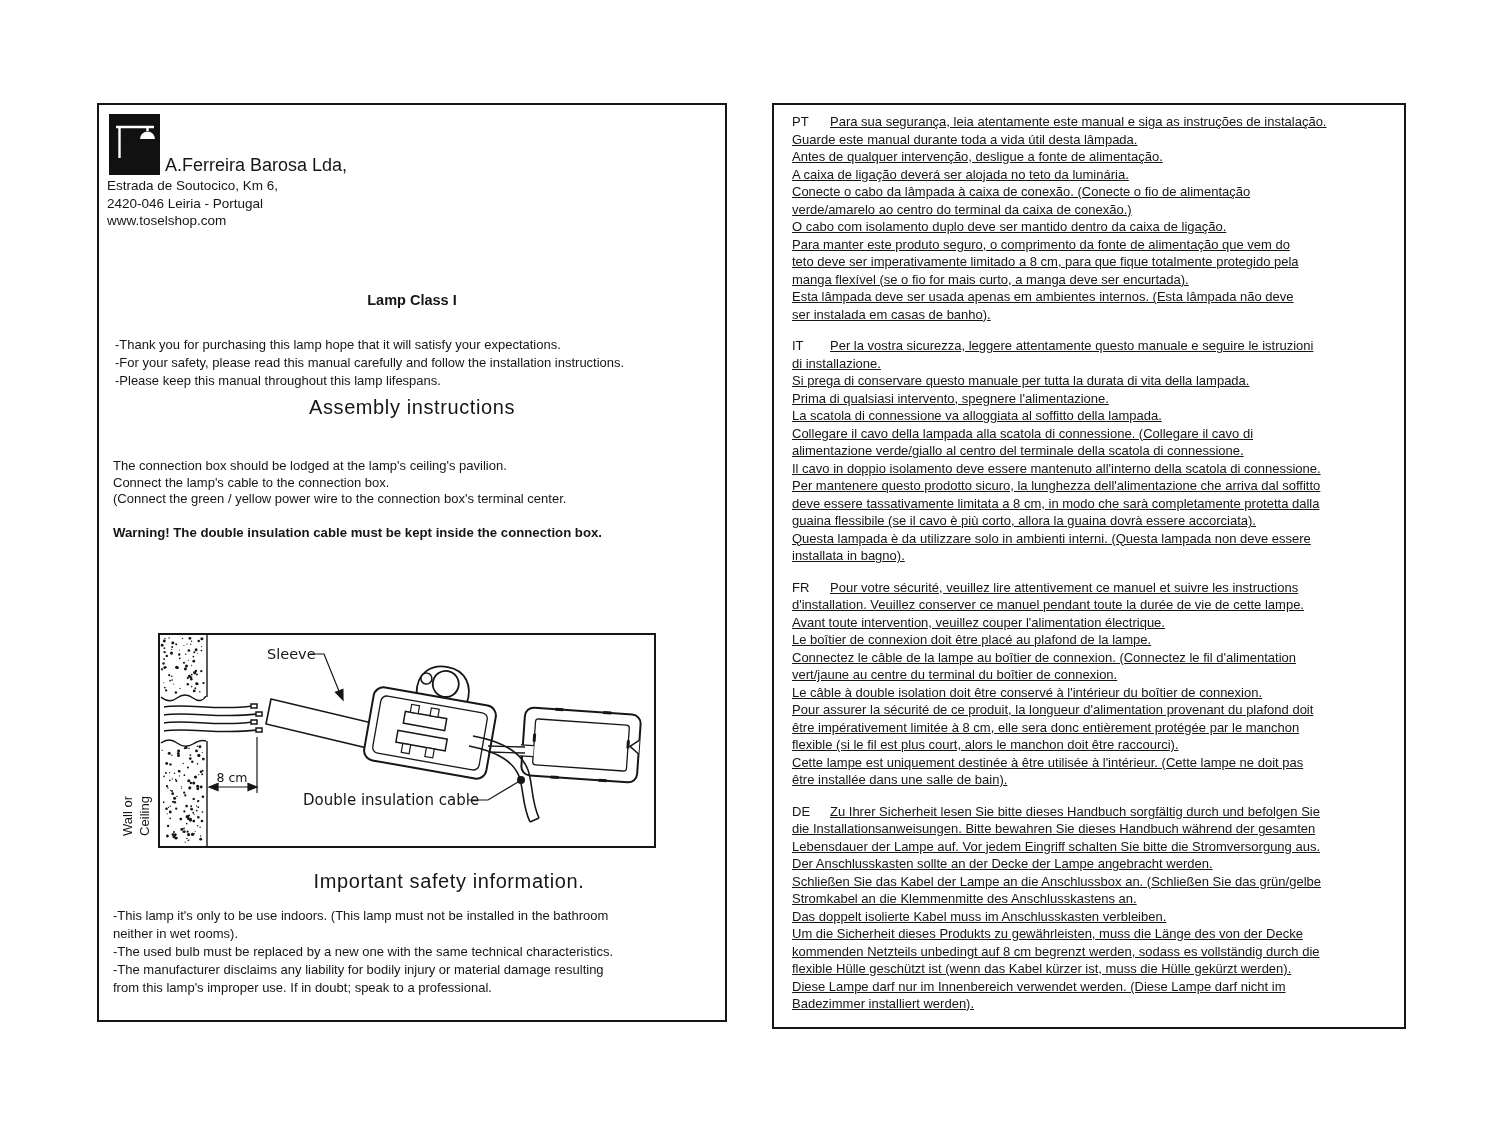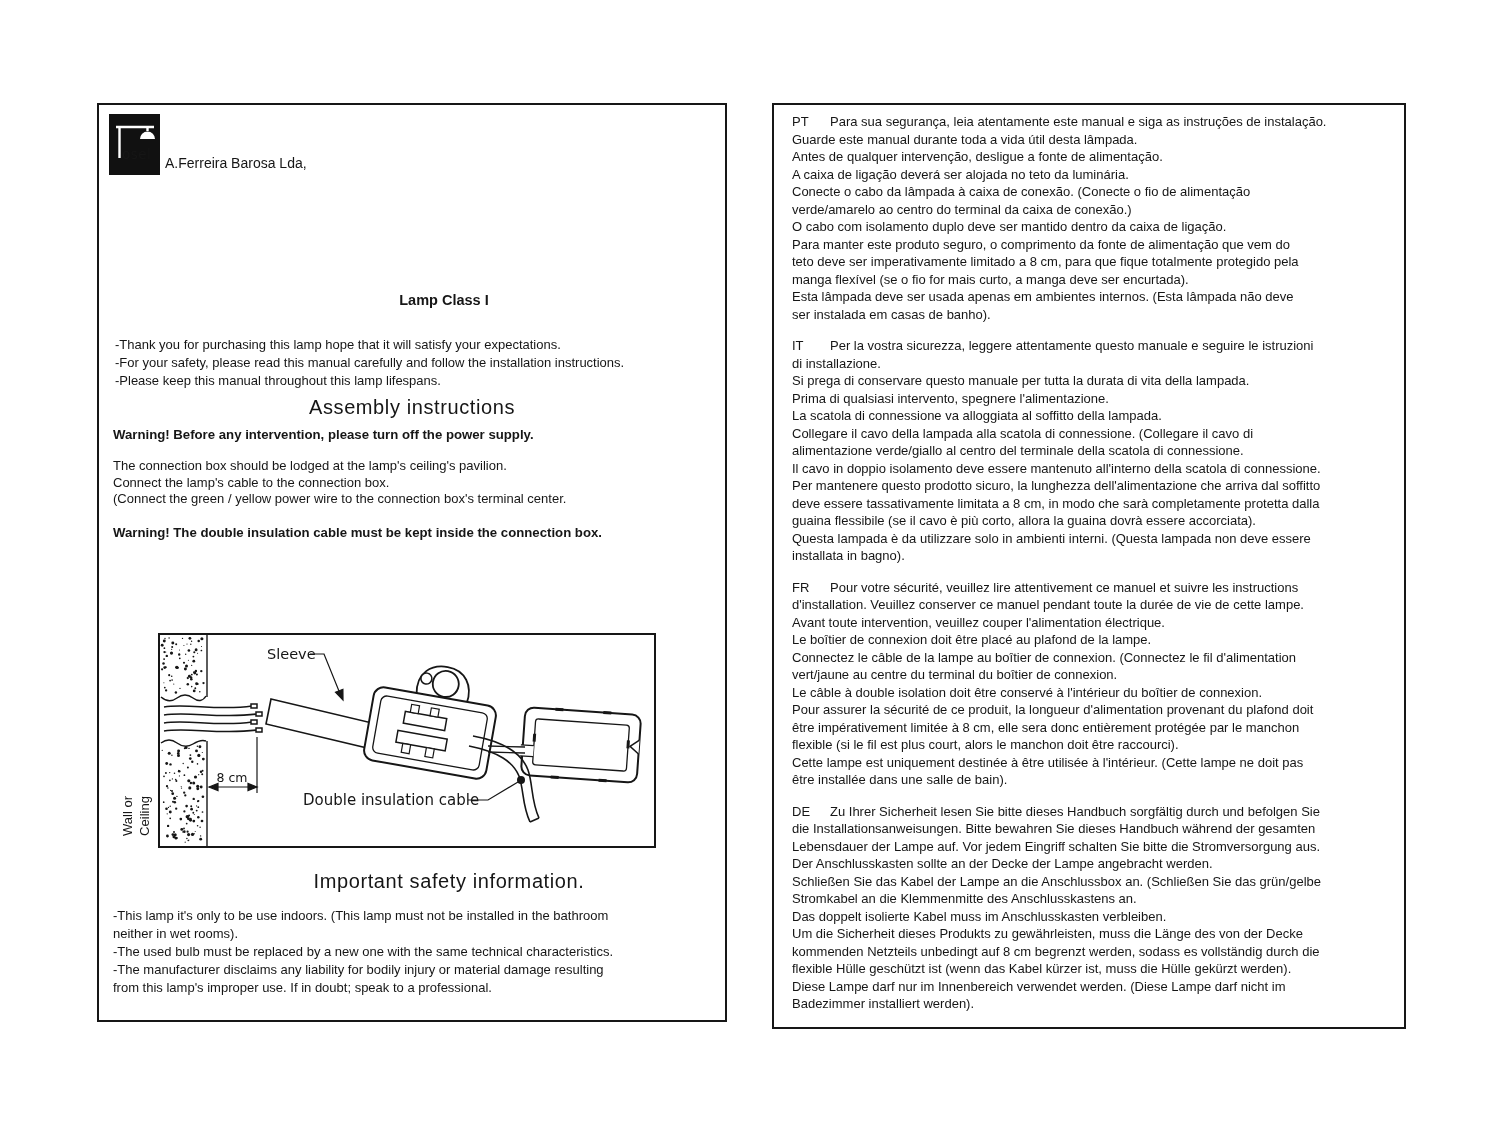--- a/index.html
+++ b/index.html
@@ -7,29 +7,29 @@
         font-family:"Liberation Sans",sans-serif;color:#161616;
         -webkit-font-smoothing:antialiased;}
   .panel{position:absolute;border:2px solid #161616;background:#fff;box-sizing:border-box;}
   .panel-left{left:97px;top:103px;width:630px;height:919px;}
   .panel-right{left:772px;top:103px;width:634px;height:926px;padding:8px 10px 0 18px;}
   .abs{position:absolute;}
   .pre{white-space:pre-line;}
   .body-text{font-size:13px;line-height:18px;}
   .center{left:0;width:100%;text-align:center;}
   .h-big{font-size:20px;letter-spacing:.6px;}
-  .bold{font-weight:bold;padding-left:32px;}
-  .company-name{font-size:14px;}
+  .bold{font-weight:bold;}
+  .company-name{font-size:18px;}
   .address{font-size:13.5px;line-height:17.5px;}
   .warning{font-size:13.2px;font-weight:bold;}
   .wall-label{width:76px;height:36px;font-size:13px;line-height:17px;text-align:center;
               transform:rotate(-90deg);}
   .rp-section{margin:0 0 14px 0;font-size:13px;line-height:17.5px;}
   .rp-lang{display:inline-block;width:38px;}
-  .rp-text{white-space:pre-line;}
+  .rp-text{white-space:pre-line;text-decoration:underline;}
   svg text{font-family:"DejaVu Sans","Liberation Sans",sans-serif;fill:#161616;}
 </style>
 </head>
 <body>
 
 <div class="page">
 
   <section class="panel panel-left">
 
     <div class="abs" style="left:10px;top:9px;">
@@ -40,31 +40,35 @@
           <line x1="10.5" y1="13" x2="10.5" y2="44"></line>
           <line x1="38.5" y1="13" x2="38.5" y2="17"></line>
         </g>
         <path d="M 31 25 A 7.5 7.5 0 0 1 46 25 Z" fill="#fff"></path>
         <text x="13" y="45" font-size="13.5" fill="#fff" letter-spacing="0.5">osel</text>
       </svg>
     </div>
 
     <div class="abs company-name" style="left:66px;top:50px;">A.Ferreira Barosa Lda,</div>
 
+    <div class="abs address" style="left:8px;top:72px;">
+      <div>Estrada de Soutocico, Km 6,</div>
+      <div>2420-046 Leiria - Portugal</div>
+      <div>www.toselshop.com</div>
+    </div>
 
 
     <div class="abs center bold" style="top:187px;font-size:14.5px;">Lamp Class I</div>
 
     <div class="abs center h-big" style="top:291px;">Assembly instructions</div>
 
     <div class="abs pre body-text" style="left:16px;top:231px;right:10px;">-Thank you for purchasing this lamp hope that it will satisfy your expectations.
 -For your safety, please read this manual carefully and follow the installation instructions.
 -Please keep this manual throughout this lamp lifespans.</div>
 
-    <div class="abs warning" style="left:14px;top:322px;right:10px;">Warning! Before any intervention, please turn off the power supply.</div>
 
     <div class="abs pre body-text" style="left:14px;top:353px;right:10px;line-height:16.5px;">The connection box should be lodged at the lamp's ceiling's pavilion.
 Connect the lamp's cable to the connection box.
 (Connect the green / yellow power wire to the connection box's terminal center.</div>
 
     <div class="abs warning" style="left:14px;top:420px;right:10px;">Warning! The double insulation cable must be kept inside the connection box.</div>
 
 
     <div class="abs" style="left:59px;top:528px;">
       <svg width="498" height="215" viewBox="0 0 498 215">

